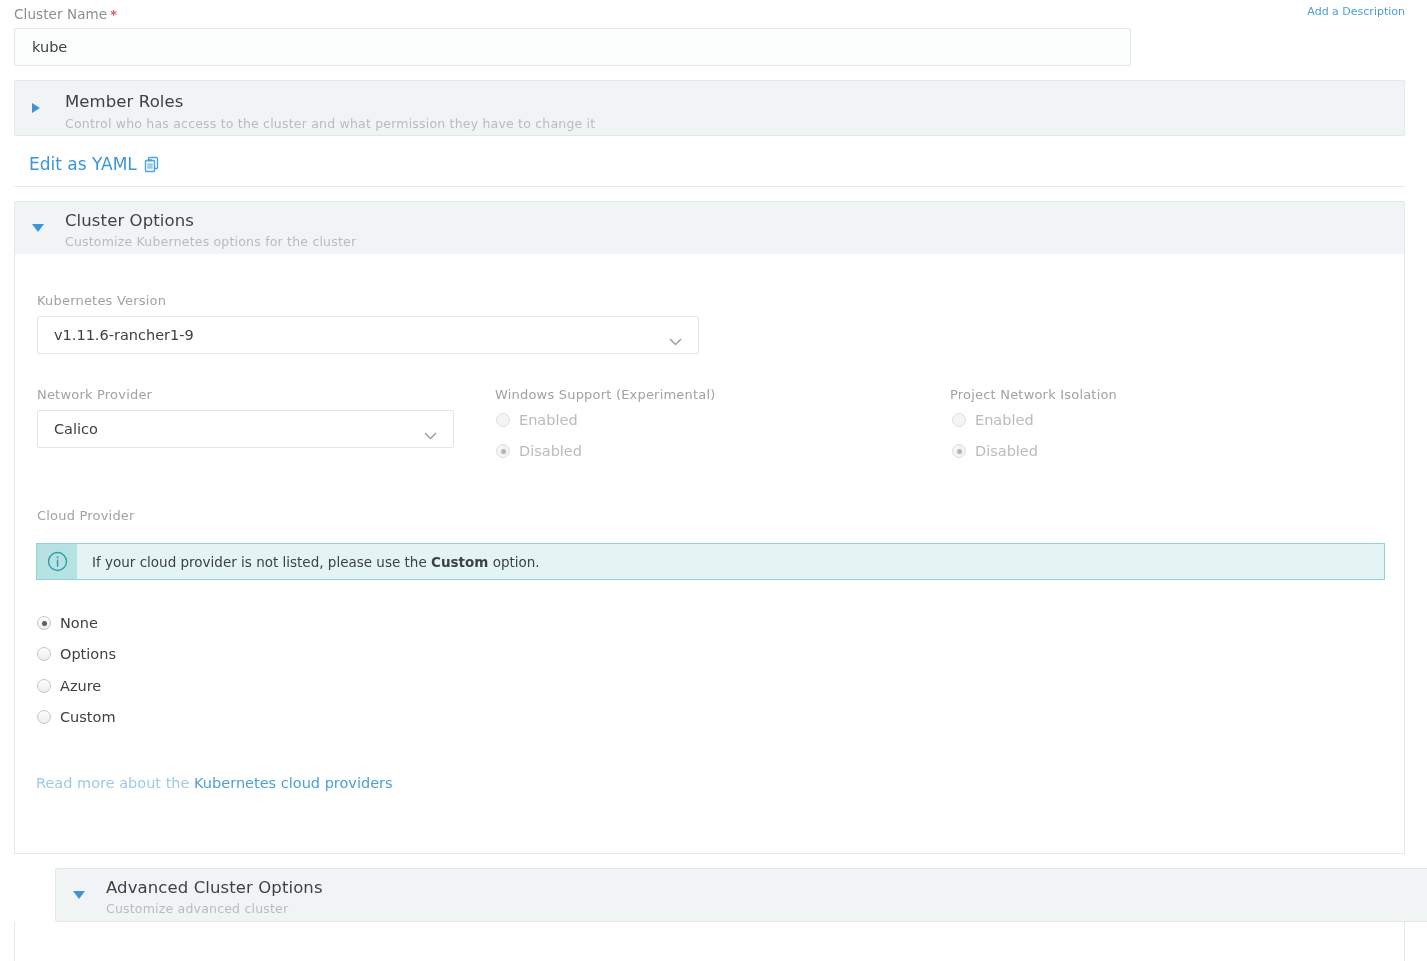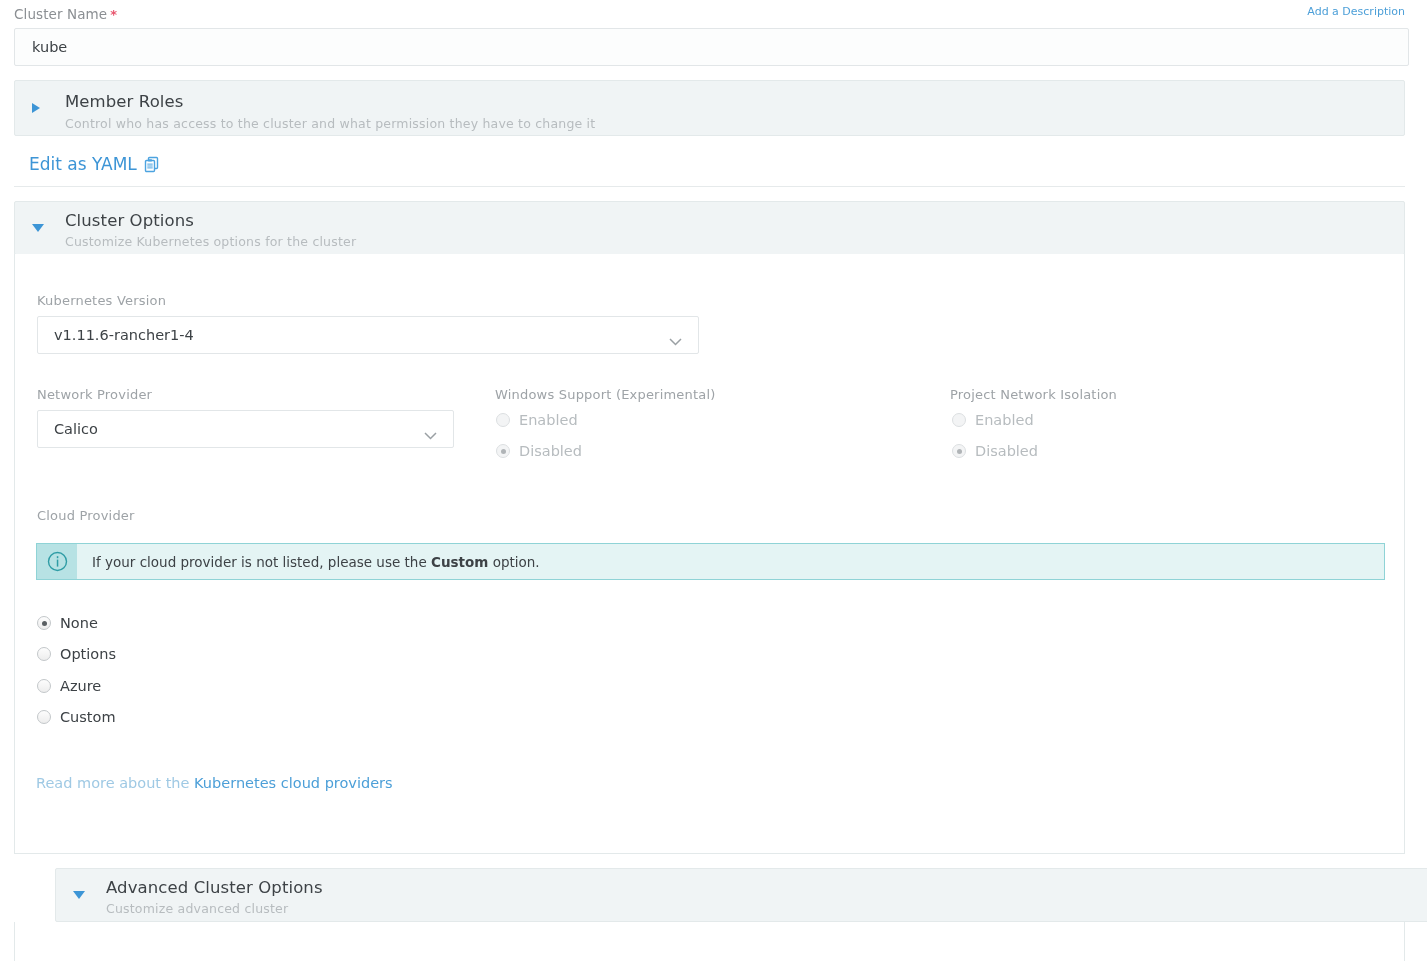--- a/index.html
+++ b/index.html
@@ -19,21 +19,21 @@
   }
   .field-label {
     font-size: 13.5px; color: #8b8f93; letter-spacing: .1px;
   }
   .req-star { color: #e8576f; font-size: 13px; font-weight: bold; margin-left: 3px; }
   .add-desc {
     position: absolute; right: 0; top: 1px;
     font-size: 11px; color: #4c9fd8; cursor: pointer;
   }
   .name-input {
-    position: absolute; left: 14px; top: 28px; width: 1395px; height: 38px;
+    position: absolute; left: 14px; top: 28px; width: 1117px; height: 38px;
     border: 1px solid #e2e6e8; background: #fcfdfd; border-radius: 2px;
     font-family: inherit; font-size: 14.5px; color: #3d4246;
     padding: 0 0 0 17px; outline: none;
   }
 
   
   .accordion {
     position: absolute; left: 14px; width: 1391px;
     background: #f0f4f5; border: 1px solid #e3e9ea; border-radius: 2px;
   }
@@ -175,21 +175,21 @@
   <div class="accordion" style="top:201px; height:54px;">
     <span class="acc-tri tri-down"></span>
     <div class="acc-title" style="top:9px;">Cluster Options</div>
     <div class="acc-sub" style="top:32px;">Customize Kubernetes options for the cluster</div>
   </div>
 
   <div class="opt-body">
 
     <div class="sublabel" style="left:22px; top:39px;">Kubernetes Version</div>
     <div class="select-box" style="left:22px; top:62px; width:662px;">
-      <span class="select-val">v1.11.6-rancher1-4</span>
+      <span class="select-val">v1.11.6-rancher1-9</span>
       <span class="chev">
         <svg width="13" height="8" viewBox="0 0 13 8">
             <path d="M1 1l5.5 5.5L12 1" fill="none" stroke="#9aa0a4" stroke-width="1.5"></path>
           </svg>
       </span>
     </div>
 
     <div class="sublabel" style="left:22px; top:133px;">Network Provider</div>
     <div class="select-box" style="left:22px; top:156px; width:417px;">
       <span class="select-val">Calico</span>

